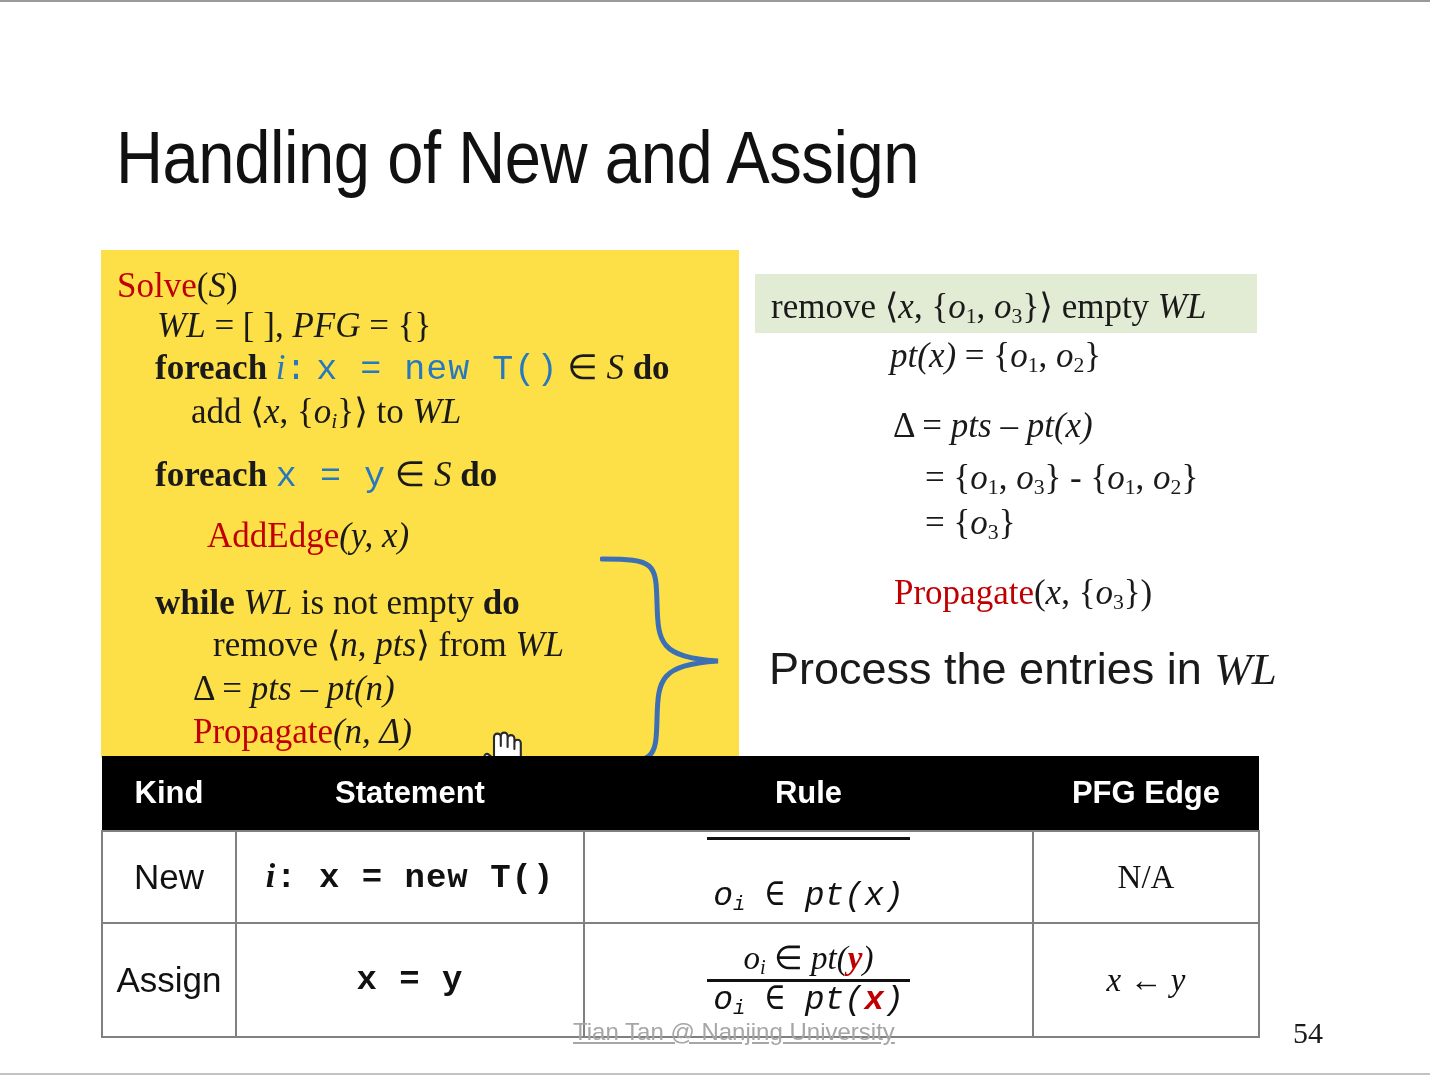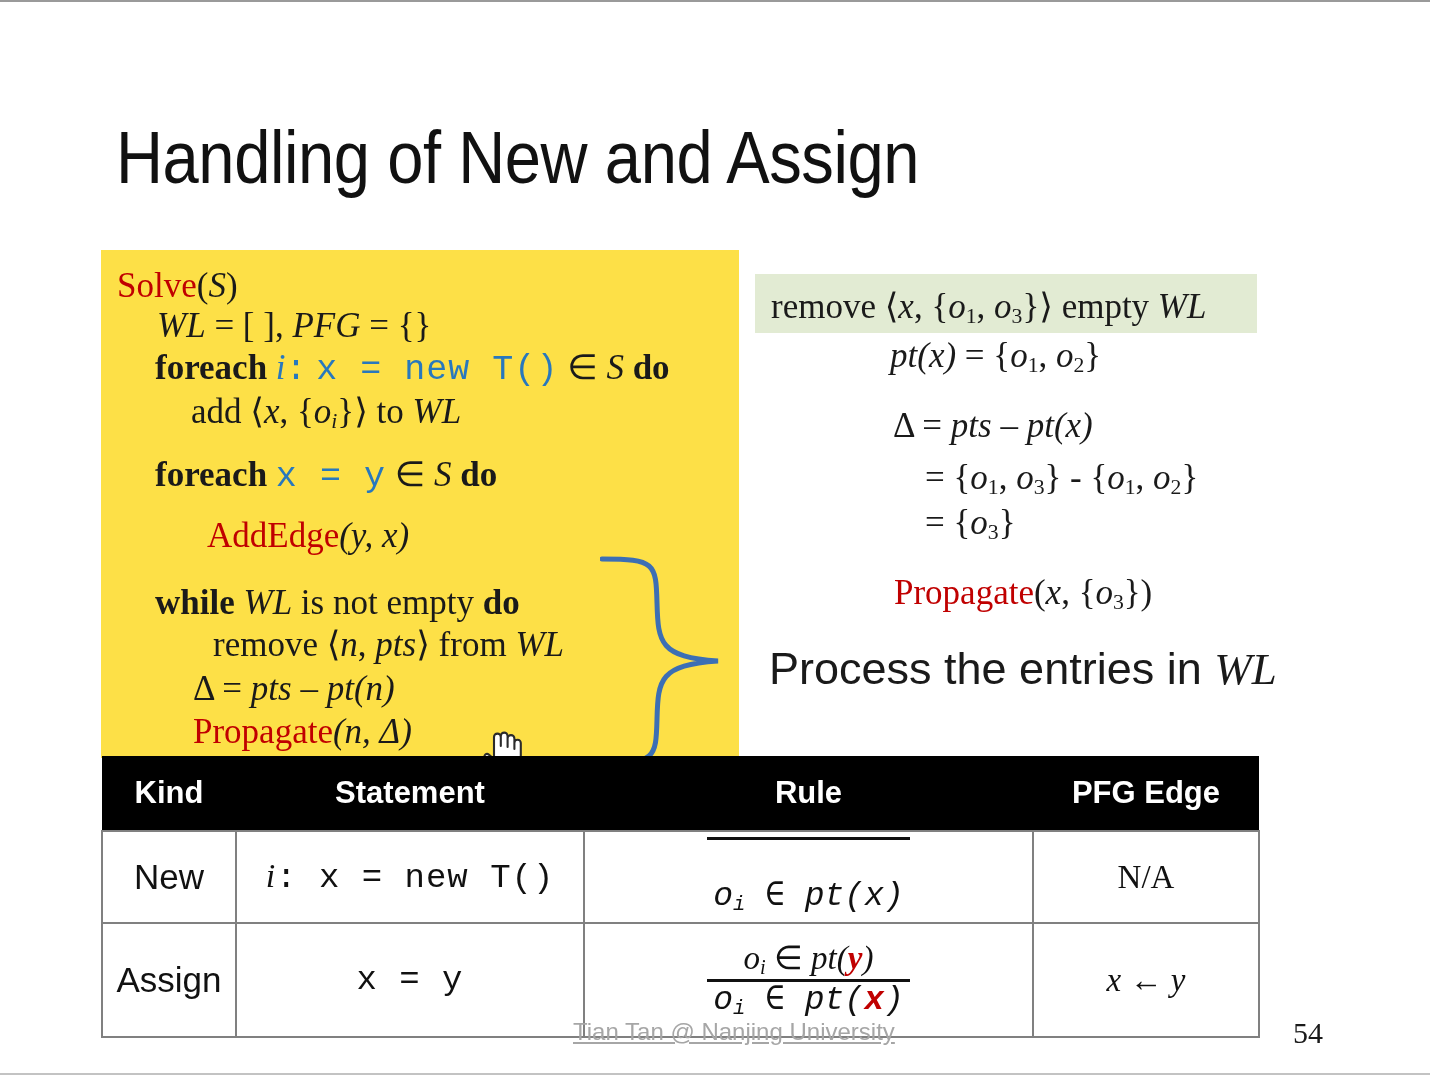--- a/index.html
+++ b/index.html
@@ -122,20 +122,21 @@
   .tbl tr.r1 td { height: 88px; }
   .tbl tr.r2 td { height: 110px; }
   .tbl td.kind {
     font-family: "Liberation Sans", sans-serif;
     font-size: 35px;
   }
   .tbl td.stmt {
     font-family: "Liberation Mono", monospace;
     font-size: 34px;
     letter-spacing: 1px;
+    font-weight: bold;
   }
   .tbl td.rule, .tbl td.edge {
     font-family: "Liberation Serif", serif;
     font-size: 33px;
   }
   .col-kind { width: 134px; }
   .col-stmt { width: 348px; }
   .col-rule { width: 449px; }
   .col-edge { width: 226px; }
 

